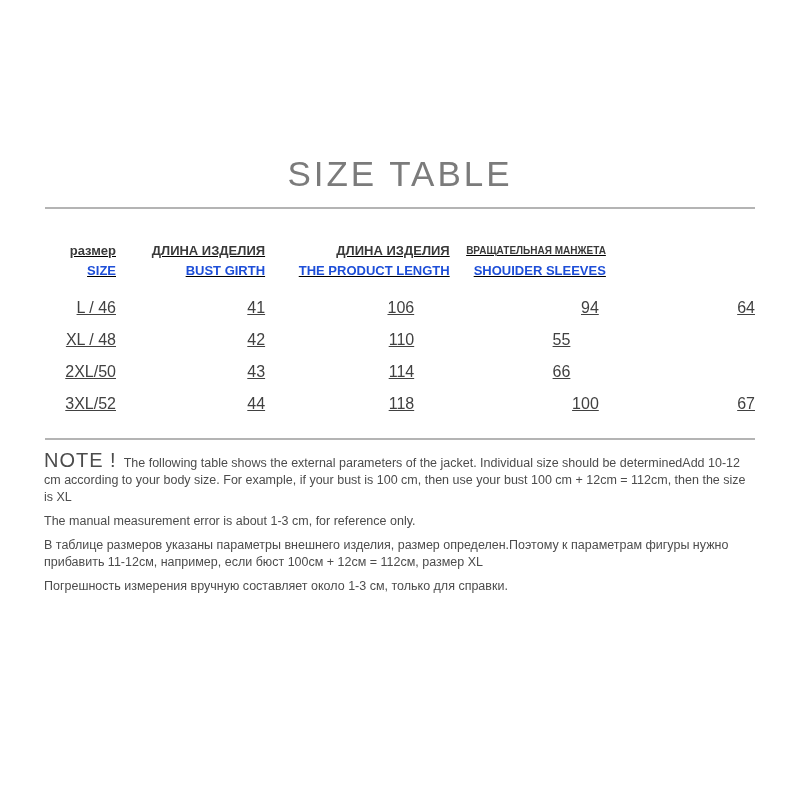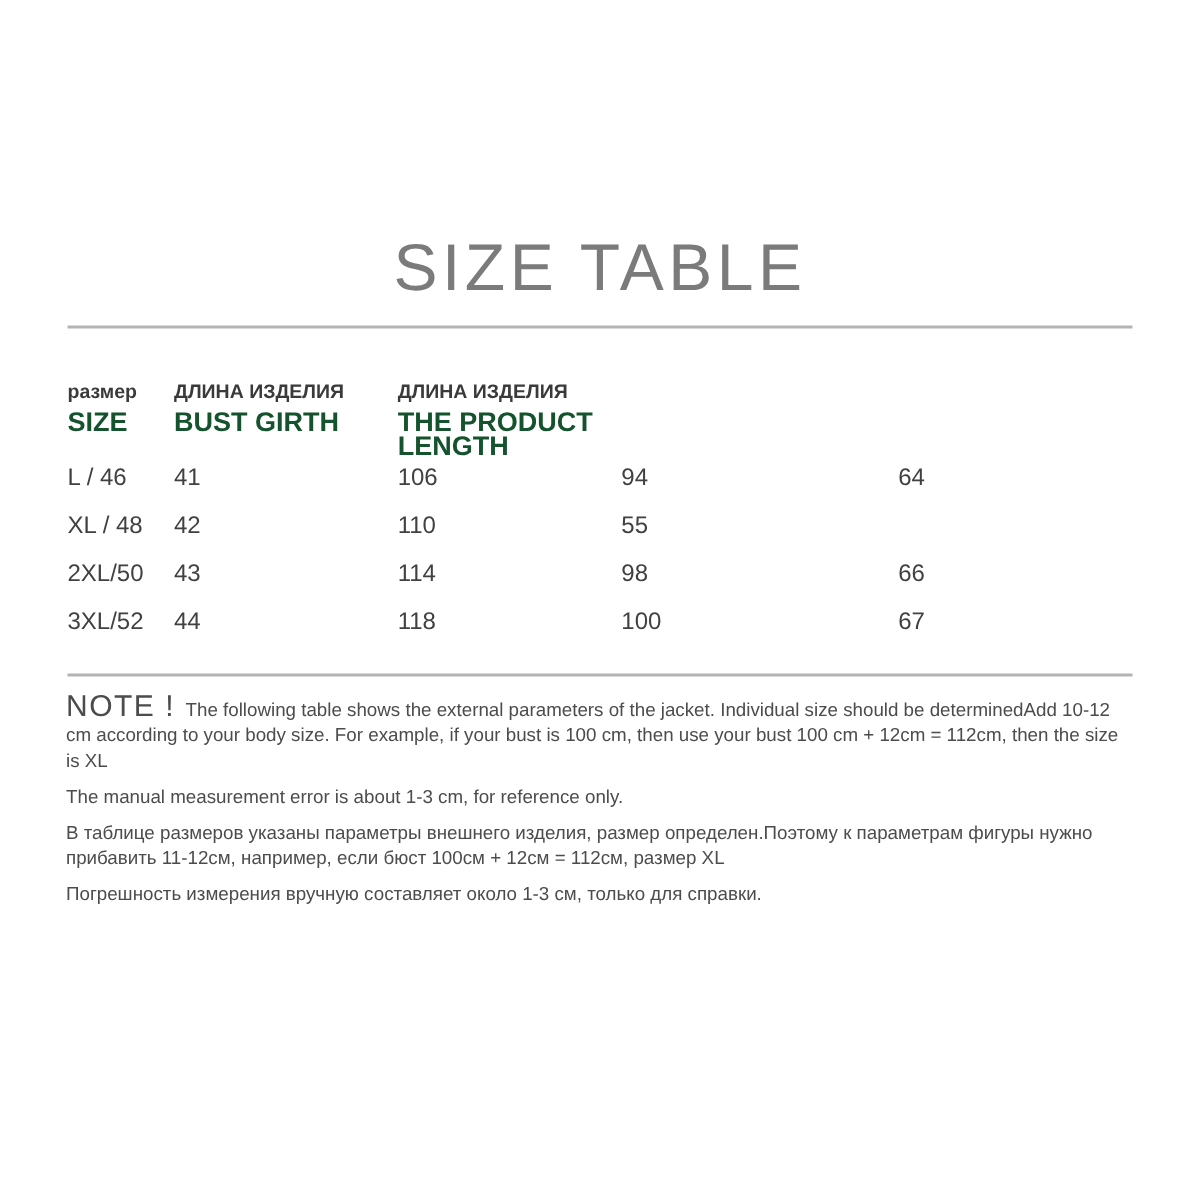--- a/index.html
+++ b/index.html
@@ -10,68 +10,68 @@
   body {
     width: 800px;
     height: 800px;
     font-family: "Liberation Sans", "DejaVu Sans", sans-serif;
     overflow: hidden;
   }
   .title {
     margin: 0;
     padding-top: 154px;
     text-align: center;
-    font-size: 44px;
+    font-size: 35px;
     font-weight: 400;
     letter-spacing: 3px;
     color: #7b7b7b;
   }
   .divider {
     width: 710px;
     height: 2px;
     background: #b4b4b4;
     margin: 0 auto;
   }
   .divider-top { margin-top: 13px; }
   .divider-bottom { margin-top: 26px; }
 
   .size-table {
     width: 710px;
     margin: 34px auto 0;
   }
   .row { display: flex; }
-  .cell { text-align: left; }
+  .cell { text-align: right; text-decoration: underline; }
   .c0 { width: 10%; }
   .c1 { width: 21%; }
   .c2 { width: 21%; }
   .c3 { width: 26%; }
   .c4 { width: 22%; }
 
   .header-cell .ru {
     font-size: 13px;
     font-weight: 700;
     color: #3a3a3a;
     line-height: 16px;
   }
   .header-cell .en {
-    font-size: 18px;
+    font-size: 13px;
     font-weight: 700;
-    color: #14532d;
+    color: #1d4ed8;
     line-height: 16px;
     margin-top: 4px;
   }
   .header-cell.c4 .ru { font-size: 10px; line-height: 16px; }
 
   .data-row {
     margin-top: 16px;
     font-size: 16px;
     color: #414141;
   }
   .data-row .cell { line-height: 16px; }
-  .data-row.first { margin-top: 6px; }
+  .data-row.first { margin-top: 21px; }
 
   .notes {
     width: 712px;
     margin: 12px auto 0;
     color: #4c4c4c;
   }
   .note-p {
     margin: 0 0 7px 0;
     font-size: 12.5px;
     line-height: 17px;
@@ -100,20 +100,24 @@
         <div class="en">SIZE</div>
       </div>
       <div class="cell header-cell c2">
         <div class="ru">ДЛИНА ИЗДЕЛИЯ</div>
         <div class="en">BUST GIRTH</div>
       </div>
       <div class="cell header-cell c3">
         <div class="ru">ДЛИНА ИЗДЕЛИЯ</div>
         <div class="en">THE PRODUCT LENGTH</div>
       </div>
+      <div class="cell header-cell c4">
+        <div class="ru">ВРАЩАТЕЛЬНАЯ МАНЖЕТА</div>
+        <div class="en">SHOUIDER SLEEVES</div>
+      </div>
     </div>
 
     <div class="row data-row first">
       <div class="cell c0">L / 46</div>
       <div class="cell c1">41</div>
       <div class="cell c2">106</div>
       <div class="cell c3">94</div>
       <div class="cell c4">64</div>
     </div>
 
@@ -121,21 +125,20 @@
       <div class="cell c0">XL / 48</div>
       <div class="cell c1">42</div>
       <div class="cell c2">110</div>
       <div class="cell c4">55</div>
     </div>
 
     <div class="row data-row">
       <div class="cell c0">2XL/50</div>
       <div class="cell c1">43</div>
       <div class="cell c2">114</div>
-      <div class="cell c3">98</div>
       <div class="cell c4">66</div>
     </div>
 
     <div class="row data-row">
       <div class="cell c0">3XL/52</div>
       <div class="cell c1">44</div>
       <div class="cell c2">118</div>
       <div class="cell c3">100</div>
       <div class="cell c4">67</div>
     </div>

